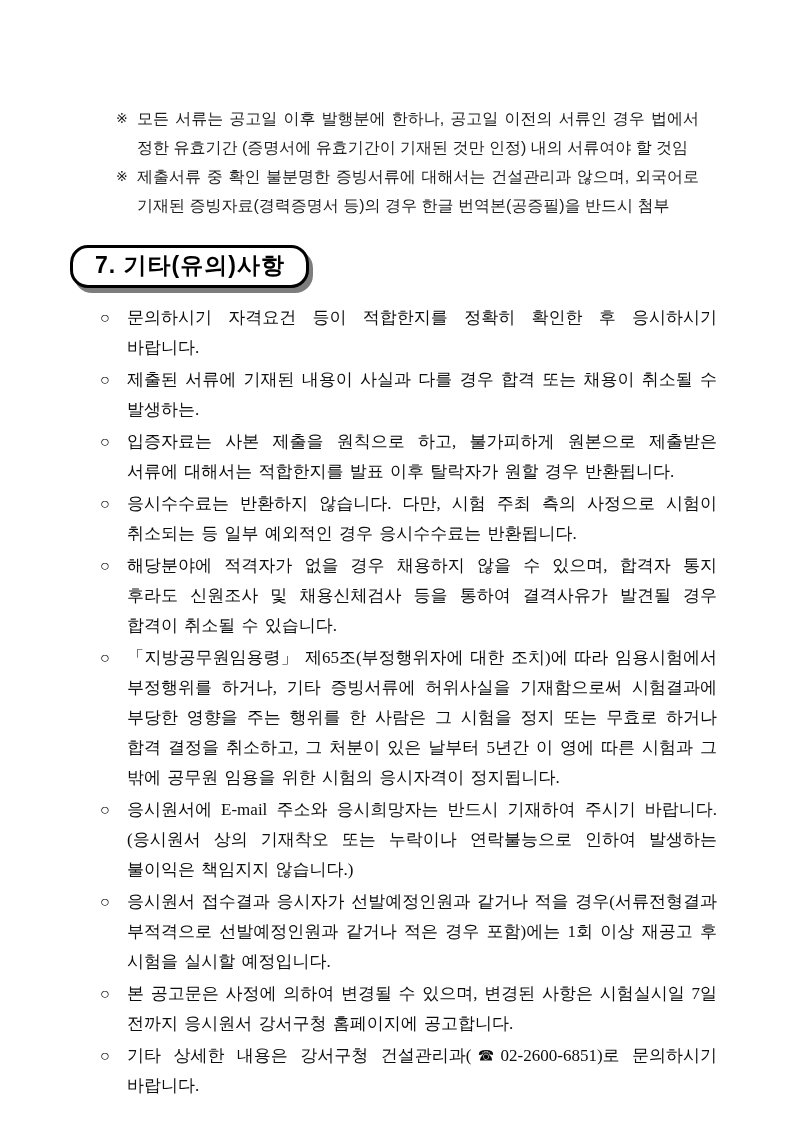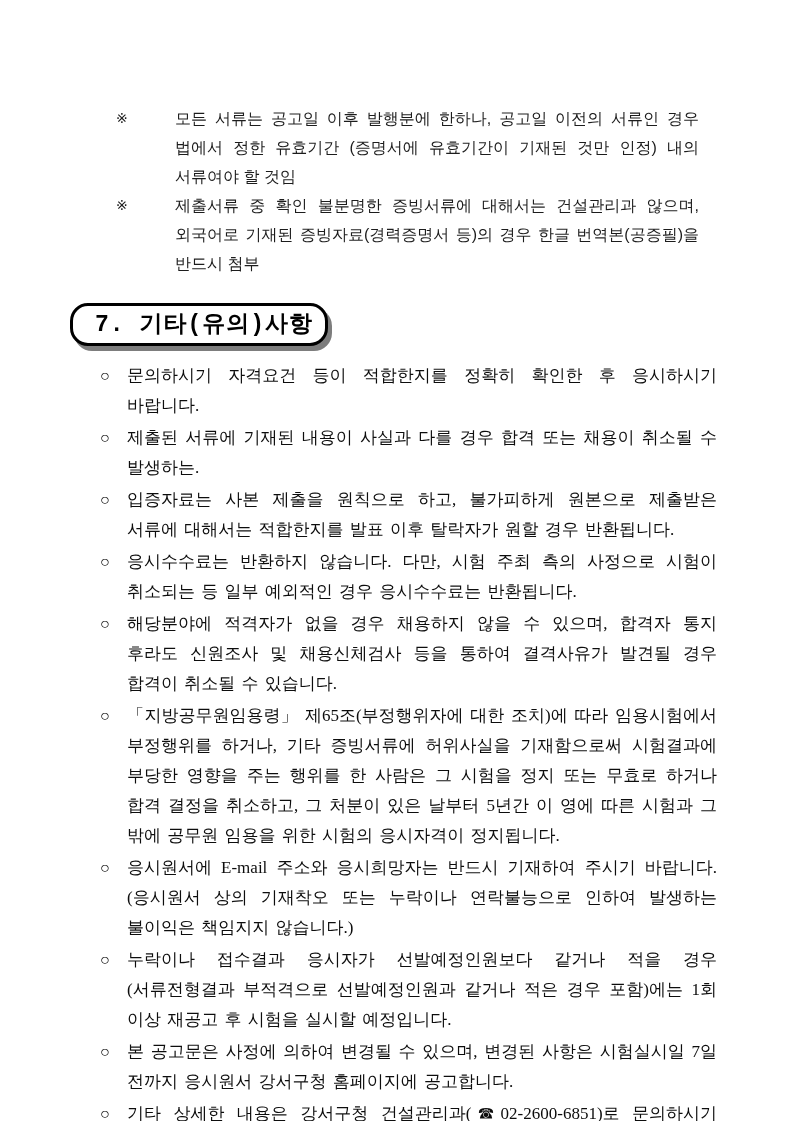--- a/index.html
+++ b/index.html
@@ -36,34 +36,33 @@
   }
   .note-marker {
     flex: 0 0 21px;
     font-size: 14px;
   }
   .note-text {
     flex: 1;
     text-align: justify;
     text-align-last: left;
     word-break: keep-all;
-    margin-left: 38px;
   }
 
   
   .section-box {
     display: inline-block;
     margin-left: 70px;
     margin-top: 25px;
     background: #ffffff;
     border: 3px solid #000000;
     border-radius: 18px;
-    padding: 2px 12px 4px 22px;
+    padding: 2px 21px 4px 22px;
     box-shadow: 4px 5px 0 0 #7d7d7d;
-    font-family: Liberation Mono, monospace;
+    font-family: Liberation Sans, sans-serif;
     font-weight: bold;
     font-size: 23px;
     letter-spacing: 1px;
     white-space: nowrap;
   }
 
   
   .items {
     margin-top: 15px;
     margin-left: 100px;
@@ -137,21 +136,21 @@
     <div class="item">
       <span class="item-marker">○</span>
       <div class="item-text">「지방공무원임용령」 제65조(부정행위자에 대한 조치)에 따라 임용시험에서 부정행위를 하거나, 기타 증빙서류에 허위사실을 기재함으로써 시험결과에 부당한 영향을 주는 행위를 한 사람은 그 시험을 정지 또는 무효로 하거나 합격 결정을 취소하고, 그 처분이 있은 날부터 5년간 이 영에 따른 시험과 그 밖에 공무원 임용을 위한 시험의 응시자격이 정지됩니다.</div>
     </div>
     <div class="item">
       <span class="item-marker">○</span>
       <div class="item-text">응시원서에 E-mail 주소와 응시희망자는 반드시 기재하여 주시기 바랍니다. (응시원서 상의 기재착오 또는 누락이나 연락불능으로 인하여 발생하는 불이익은 책임지지 않습니다.)</div>
     </div>
     <div class="item">
       <span class="item-marker">○</span>
-      <div class="item-text">누락이나 접수결과 응시자가 선발예정인원보다 같거나 적을 경우(서류전형결과 부적격으로 선발예정인원과 같거나 적은 경우 포함)에는 1회 이상 재공고 후 시험을 실시할 예정입니다.</div>
+      <div class="item-text">응시원서 접수결과 응시자가 선발예정인원과 같거나 적을 경우(서류전형결과 부적격으로 선발예정인원과 같거나 적은 경우 포함)에는 1회 이상 재공고 후 시험을 실시할 예정입니다.</div>
     </div>
     <div class="item">
       <span class="item-marker">○</span>
       <div class="item-text">본 공고문은 사정에 의하여 변경될 수 있으며, 변경된 사항은 시험실시일 7일 전까지 응시원서 강서구청 홈페이지에 공고합니다.</div>
     </div>
     <div class="item">
       <span class="item-marker">○</span>
       <div class="item-text">기타 상세한 내용은 강서구청 건설관리과(☎02-2600-6851)로 문의하시기 바랍니다.</div>
     </div>
   </div>

